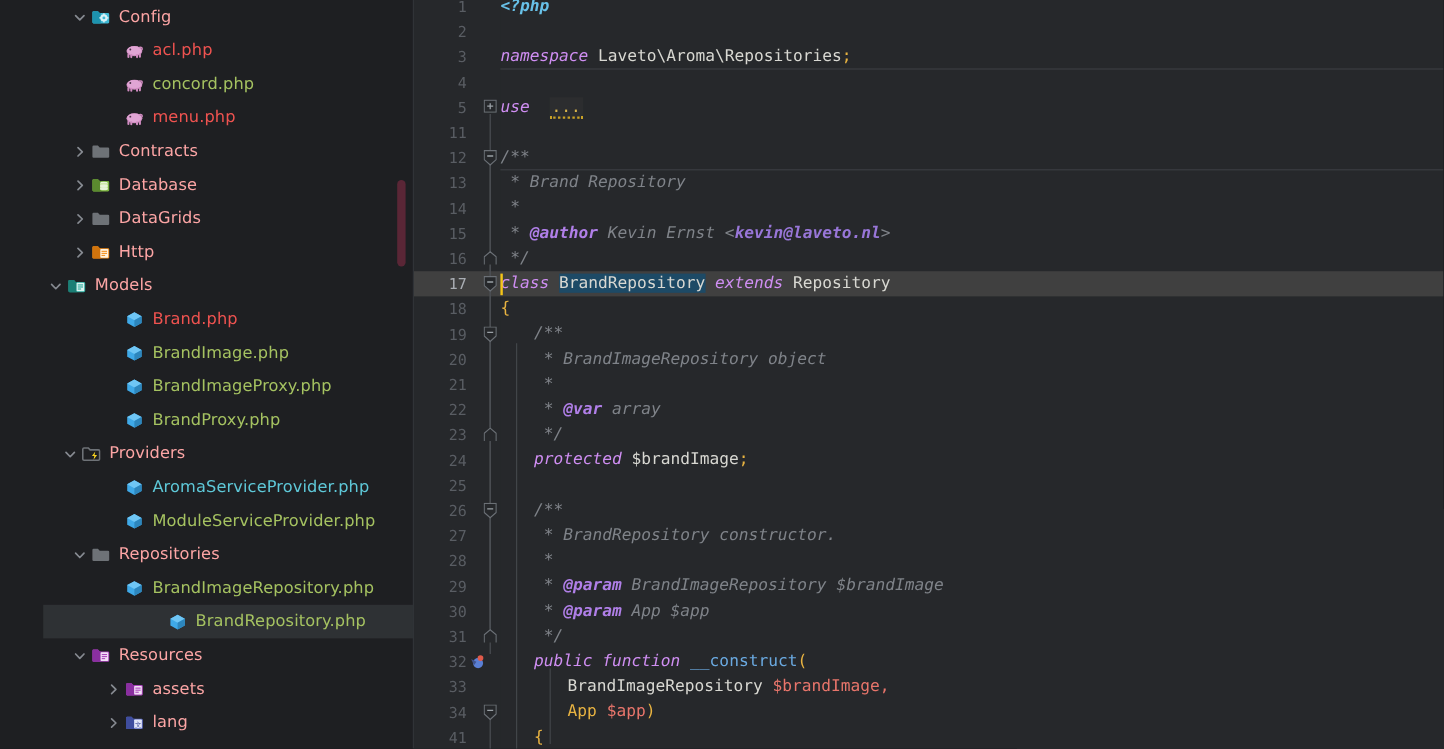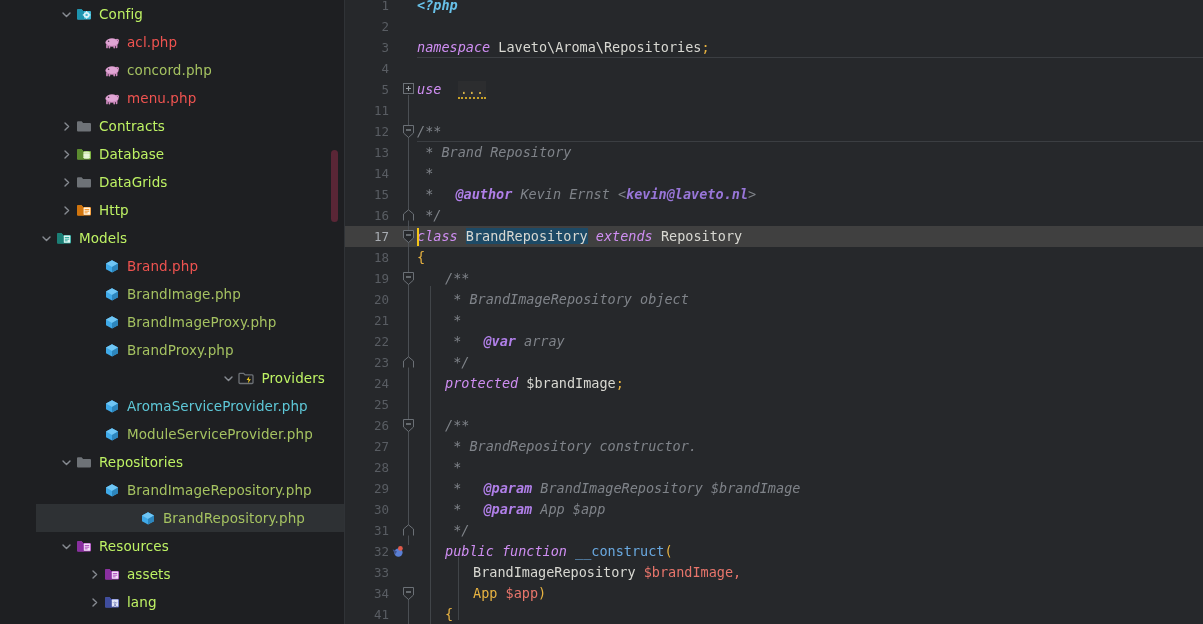--- a/index.html
+++ b/index.html
@@ -51,21 +51,21 @@
   .arrow.none { visibility: hidden; }
   .arrow svg { display: block; }
   .tree-icon {
     width: 16px; height: 16px;
     flex: 0 0 16px;
     margin-right: 7px;
     position: relative;
   }
   .tree-icon svg { display: block; }
   .tree-label {
-    color: #bef264;
+    color: #fca5a5;
     letter-spacing: 0.1px;
   }
   .tree-label.php-red   { color: #ef5350; }
   .tree-label.php-green { color: #a5c261; }
   .tree-label.php-cyan  { color: #5ec8d8; }
 
   
   #sidebar-scroll {
     position: absolute;
     left: 331px;
@@ -134,21 +134,21 @@
     font-size: 13.5px;
     white-space: pre;
     color: #bcbec4;
   }
 
   
   .t-kw    { color: #cf8ef2; font-style: italic; }
   .t-php   { color: #68c1e8; font-style: italic; font-weight: bold; }
   .t-plain { color: #d8d8d2; }
   .t-cmt   { color: #7f8389; font-style: italic; }
-  .t-tag   { color: #b07fe8; font-style: italic; font-weight: bold; margin-left: 14px; }
+  .t-tag   { color: #b07fe8; font-style: italic; font-weight: bold; }
   .t-link  { color: #9876d8; font-style: italic; font-weight: bold; }
   .t-fn    { color: #6aa9e0; }
   .t-var   { color: #e8756b; }
   .t-punct { color: #e8b341; }
   .t-type  { color: #d8d8d2; }
   .t-cls   { color: #d8d8d2; }
   .t-sel   { background: #1d4a66; color: #d8d8d2; }
 
   
   .fold-dots {
@@ -386,21 +386,21 @@
           <span class="arrow none"></span>
           <span class="tree-icon">
             <svg width="16" height="16" viewBox="0 0 16 16">
               <path d="M8 2.3 L14 5.6 L14 11.2 L8 14.5 L2 11.2 L2 5.6 Z" fill="#3fa9e8"></path>
               <path d="M8 2.3 L14 5.6 L8 8.9 L2 5.6 Z" fill="#6fc6f5"></path>
               <path d="M8 8.9 L14 5.6 L14 11.2 L8 14.5 Z" fill="#2d86bd"></path>
             </svg>
           </span>
           <span class="tree-label php-green">BrandProxy.php</span>
         </div>
-        <div class="tree-row" style="top: 364px; position: absolute; padding-left: 52px; justify-content: flex-end;">
+        <div class="tree-row" style="top: 364px; position: absolute; padding-left: 52px;">
           <span class="arrow">
             <svg width="13" height="13" viewBox="0 0 13 13">
               <path d="M3 5 L6.5 8.6 L10 5" fill="none" stroke="#868a91" stroke-width="1.4" stroke-linecap="round" stroke-linejoin="round"></path>
             </svg>
           </span>
           <span class="tree-icon">
             <svg width="16" height="16" viewBox="0 0 16 16">
               <path d="M1 4.2 A1 1 0 0 1 2 3.3 H5.6 L7.1 4.9 H14 A1 1 0 0 1 15 5.9 V12.6 A1 1 0 0 1 14 13.5 H2 A1 1 0 0 1 1 12.6 Z" fill="none" stroke="#6e7277" stroke-width="1.3"></path>
               <path d="M11.4 6.2 L8.6 10.1 H10.6 L9.9 13.2 L12.9 9.2 H10.8 Z" fill="#f5d020"></path>
             </svg>

